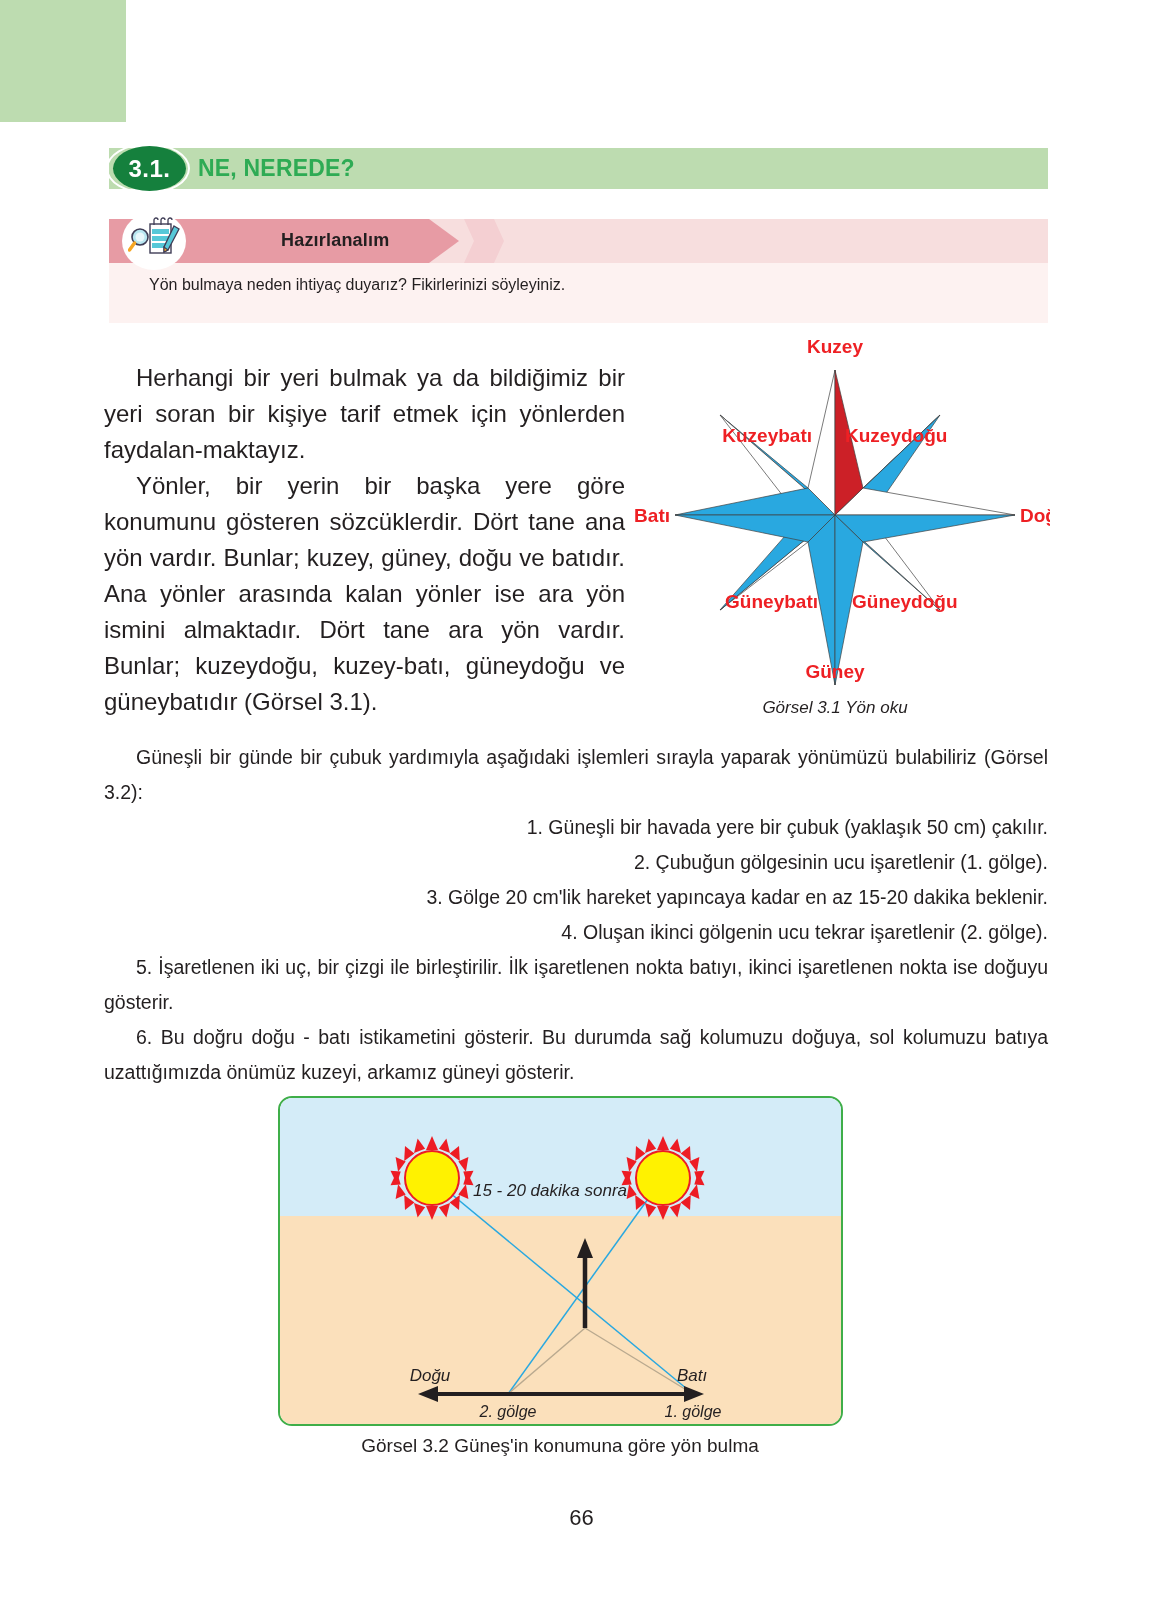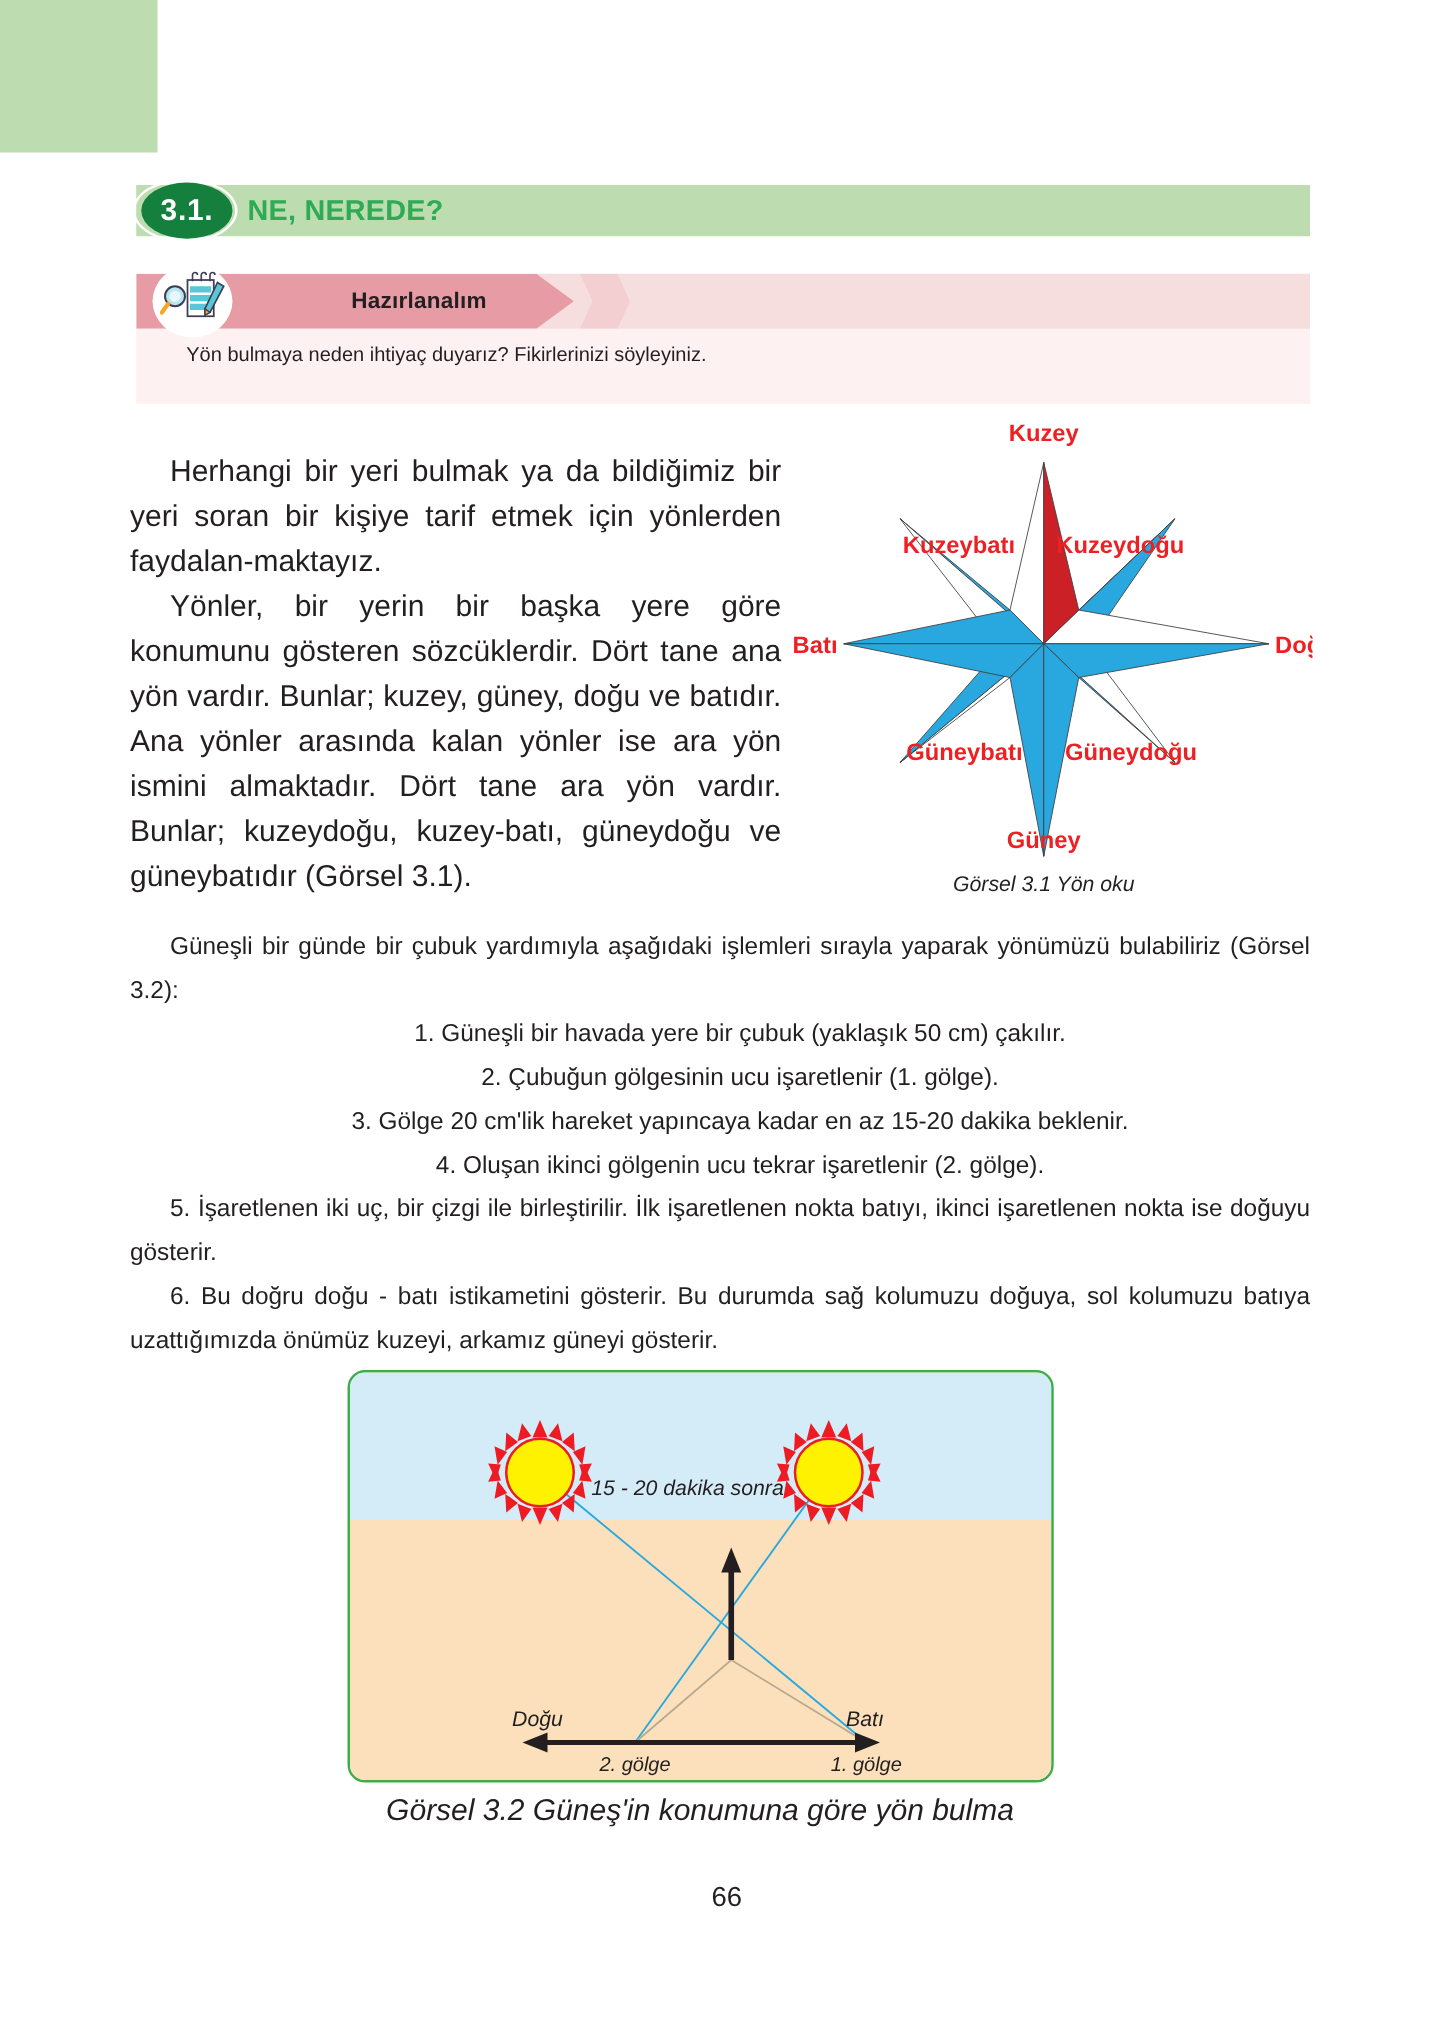--- a/index.html
+++ b/index.html
@@ -192,21 +192,21 @@
     line-height: 35px;
   }
   .mid-text p {
     margin: 0;
     text-align: justify;
   }
   .mid-text p.indent {
     text-indent: 32px;
   }
   .mid-text p.last-line {
-    text-align: center;
+    text-align: right;
   }
 
   
   .sun-fig {
     position: absolute;
     left: 278px;
     top: 1096px;
     width: 470px;
     height: 330px;
   }
@@ -220,22 +220,21 @@
     border-radius: 14px;
     overflow: hidden;
     box-sizing: border-box;
   }
   .sun-caption {
     position: absolute;
     left: 200px;
     top: 1435px;
     width: 720px;
     text-align: center;
-    font-size: 24px;
-    font-style: italic;
+    font-size: 19px;
   }
   .page-number {
     position: absolute;
     left: 0;
     top: 1468px;
     width: 1163px;
     text-align: center;
     font-size: 22px;
     margin-top: 37px;
   }

